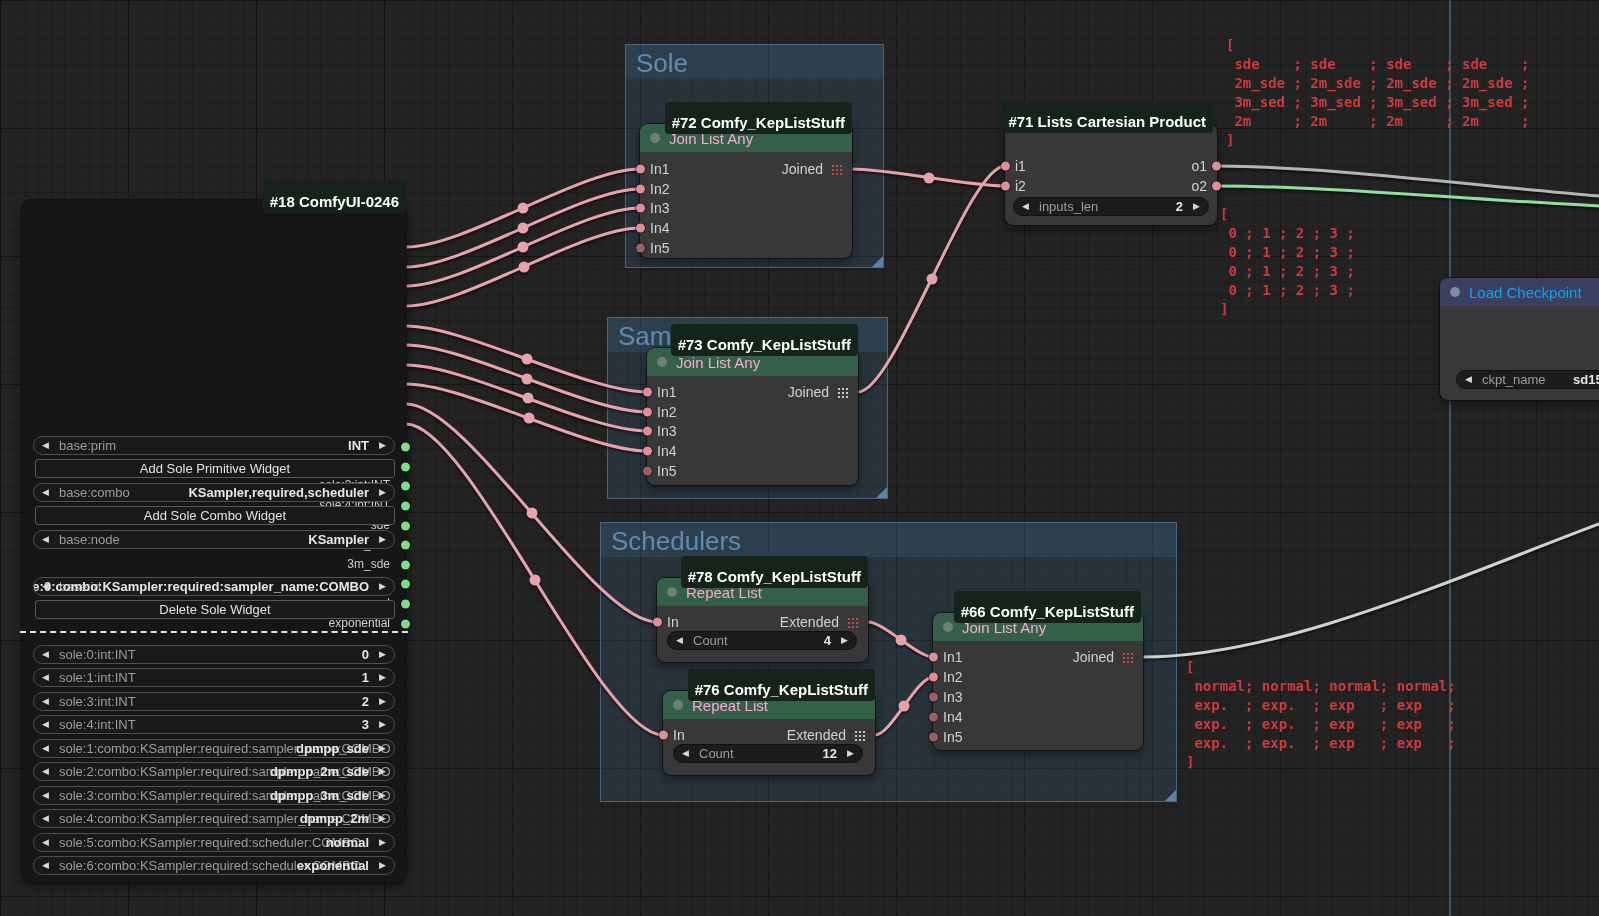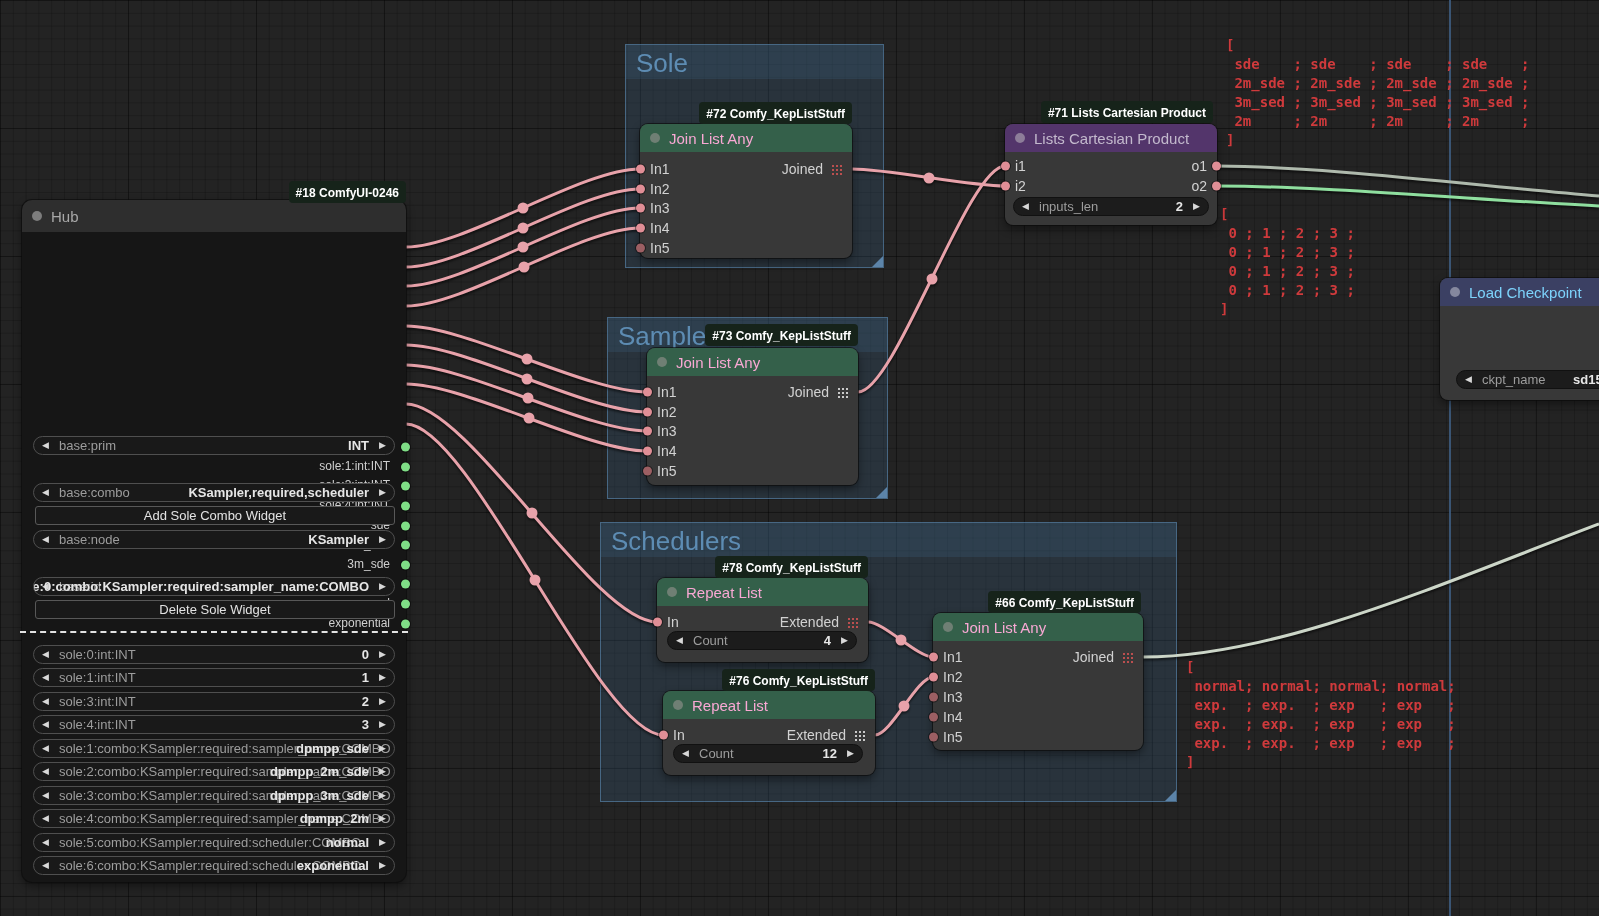--- a/index.html
+++ b/index.html
@@ -26,25 +26,25 @@
   svg.wires path{fill:none;stroke-width:3;}
   
   .node{position:absolute;background:#383838;border-radius:8px;z-index:3;
     box-shadow:0 0 0 1px rgba(10,10,10,.65),0 4px 10px rgba(0,0,0,.45);}
   .nheader{position:absolute;top:0;left:0;right:0;height:28px;border-radius:8px 8px 0 0;
     display:flex;align-items:center;gap:9px;padding:0 10px;box-sizing:border-box;}
   .ntitle{font-size:15px;white-space:nowrap;}
   .hdot{width:10px;height:10px;border-radius:50%;background:#7d7d7d;flex:0 0 auto;}
   .hdr-green{background:#34604a;}  .hdr-green .ntitle{color:#f9a8d4;}  .hdr-green .hdot{background:#6f7f74;}
   .hdr-purple{background:#53356b;} .hdr-purple .ntitle{color:#c3b9cd;} .hdr-purple .hdot{background:#8d7d99;}
-  .hdr-navy{background:#3b4063;}   .hdr-navy .ntitle{color:#7dd3fc;}   .hdr-navy .hdot{background:#85889e;}
+  .hdr-navy{background:#3b4063;}   .hdr-navy .ntitle{color:#0ea5e9;}   .hdr-navy .hdot{background:#85889e;}
   .hdr-dark{background:#2e2e2e;border-radius:10px 10px 0 0;} .hdr-dark .ntitle{color:#a8a8a8;}
   
-  .badge{position:absolute;z-index:4;background:#16231a;color:#fff;font-size:12px;font-weight:bold;
-    padding:5px 7px 3px;border-radius:4px;white-space:nowrap;}
+  .badge{position:absolute;z-index:4;background:#16231a;color:#fff;font-size:15px;font-weight:bold;
+    padding:12px 7px 3px;border-radius:4px;white-space:nowrap;}
   
   .slot{position:absolute;left:10px;right:10px;height:18px;display:flex;align-items:center;gap:8px;}
   .slot.out{justify-content:flex-end;}
   .slbl{font-size:14px;color:#d2d2d2;white-space:nowrap;}
   .pin{position:absolute;width:9px;height:9px;border-radius:50%;background:#e08e96;
     box-shadow:0 0 0 1px rgba(0,0,0,.45);top:50%;transform:translateY(-50%);}
   .slot.in .pin{left:-14px;}
   .pin.dull{background:#9c5f63;}
   .pin.green{background:#7fdd86;}
   .gi{width:11px;height:11px;flex:0 0 auto;
@@ -156,24 +156,20 @@
 
   <div class="badge" style="right:1193px;top:181px">#18 ComfyUI-0246</div>
   <div class="badge" style="right:747px;top:102px">#72 Comfy_KepListStuff</div>
   <div class="badge" style="right:386px;top:101px">#71 Lists Cartesian Product</div>
   <div class="badge" style="right:741px;top:324px">#73 Comfy_KepListStuff</div>
   <div class="badge" style="right:731px;top:556px">#78 Comfy_KepListStuff</div>
   <div class="badge" style="right:724px;top:669px">#76 Comfy_KepListStuff</div>
   <div class="badge" style="right:458px;top:591px">#66 Comfy_KepListStuff</div>
 
   <div class="node" id="hub" style="left:22px;top:200px;width:384px;height:682px">
-    <div class="nheader hdr-dark" style="height:32px">
-      <span class="hdot"></span>
-      <span class="ntitle">Hub</span>
-    </div>
     <div class="hubrow" style="top:238px">
         <span class="slbl">sole:0:int:INT</span>
         <span class="pin green"></span>
       </div>
     <div class="hubrow" style="top:258px">
         <span class="slbl">sole:1:int:INT</span>
         <span class="pin green"></span>
       </div>
     <div class="hubrow" style="top:277px">
         <span class="slbl">sole:3:int:INT</span>
@@ -207,20 +203,21 @@
         <span class="slbl">exponential</span>
         <span class="pin green"></span>
       </div>
 
     <div class="combo" style="left:11px;top:236px;width:360px">
       <span class="la">◀</span>
       <span class="wl">base:prim</span>
         <span class="wv">INT</span>
       <span class="ra">▶</span>
     </div>
+    <div class="btn" style="left:13px;top:259px;width:358px">Add Sole Primitive Widget</div>
     <div class="combo" style="left:11px;top:283px;width:360px">
       <span class="la">◀</span>
       <span class="wl">base:combo</span>
         <span class="wv">KSampler,required,scheduler</span>
       <span class="ra">▶</span>
     </div>
     <div class="btn" style="left:13px;top:306px;width:358px">Add Sole Combo Widget</div>
     <div class="combo" style="left:11px;top:330px;width:360px">
       <span class="la">◀</span>
       <span class="wl">base:node</span>
@@ -324,24 +321,20 @@
         <span class="pin dull"></span>
         <span class="slbl">In5</span>
       </div>
     <div class="slot out" style="top:36px">
         <span class="slbl">Joined</span>
         <span class="gi red"></span>
       </div>
   </div>
 
   <div class="node" style="left:1005px;top:124px;width:212px;height:101px">
-    <div class="nheader hdr-purple">
-      <span class="hdot"></span>
-      <span class="ntitle">Lists Cartesian Product</span>
-    </div>
     <div class="slot in" style="top:33px">
         <span class="pin"></span>
         <span class="slbl">i1</span>
       </div>
     <div class="slot in" style="top:53px">
         <span class="pin"></span>
         <span class="slbl">i2</span>
       </div>
     <div class="slot out" style="top:33px">
         <span class="slbl">o1</span>

